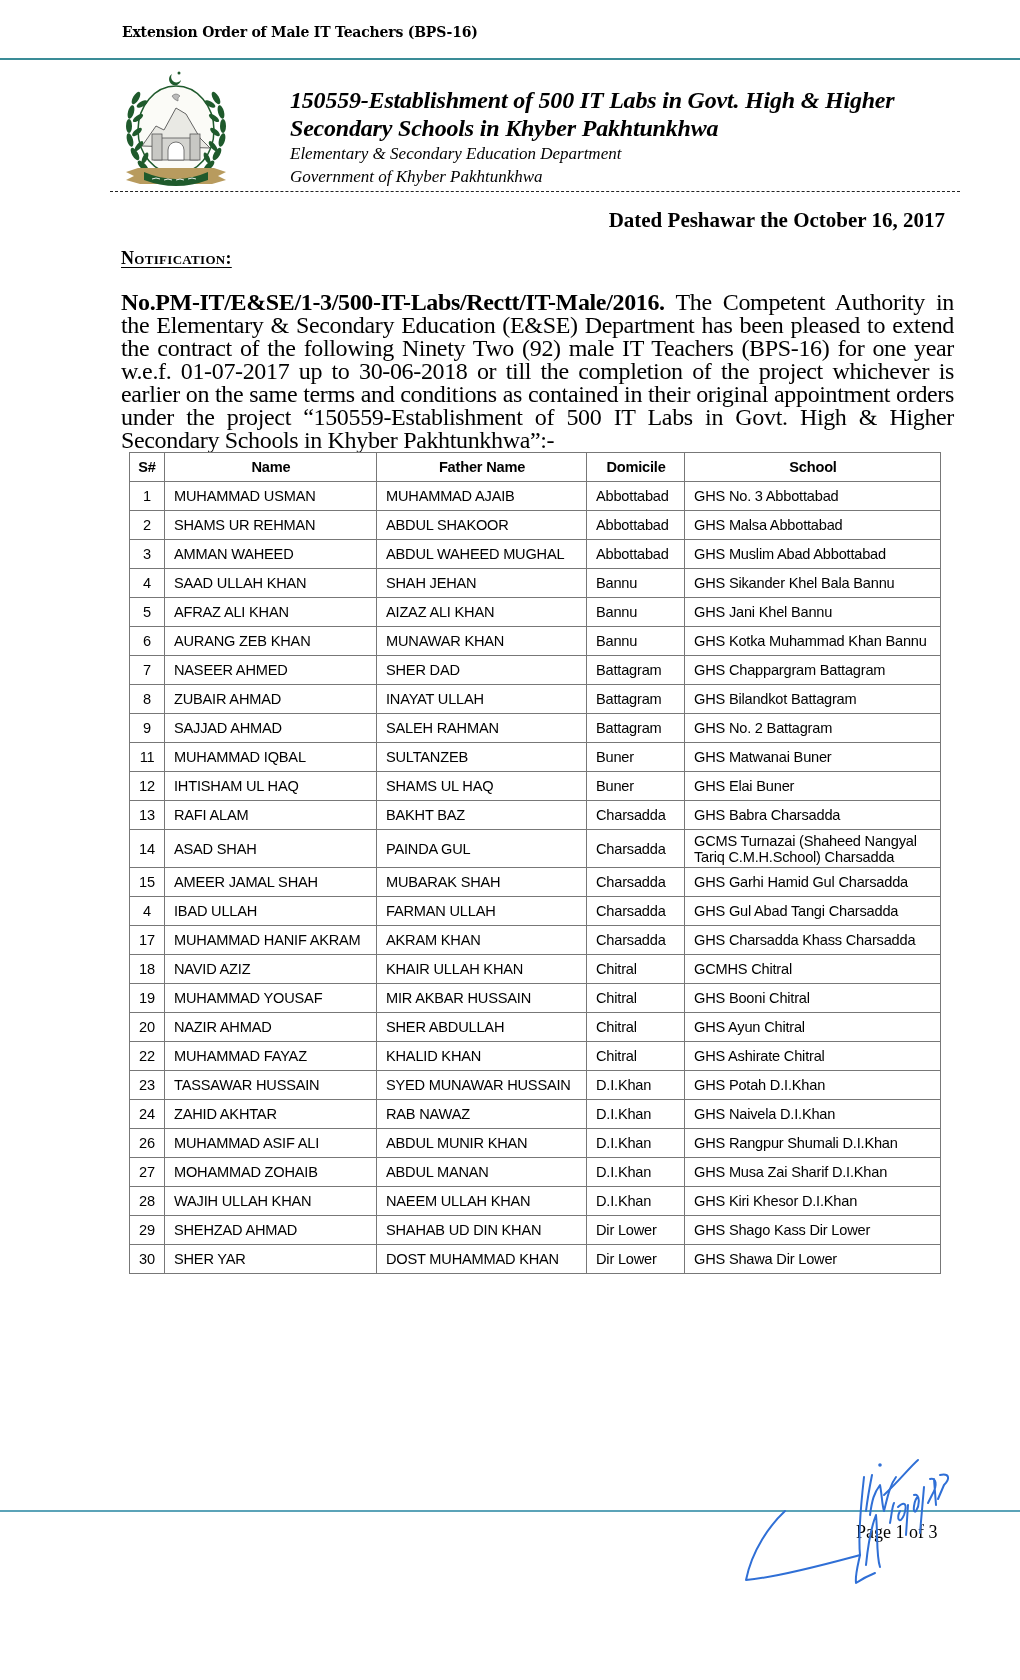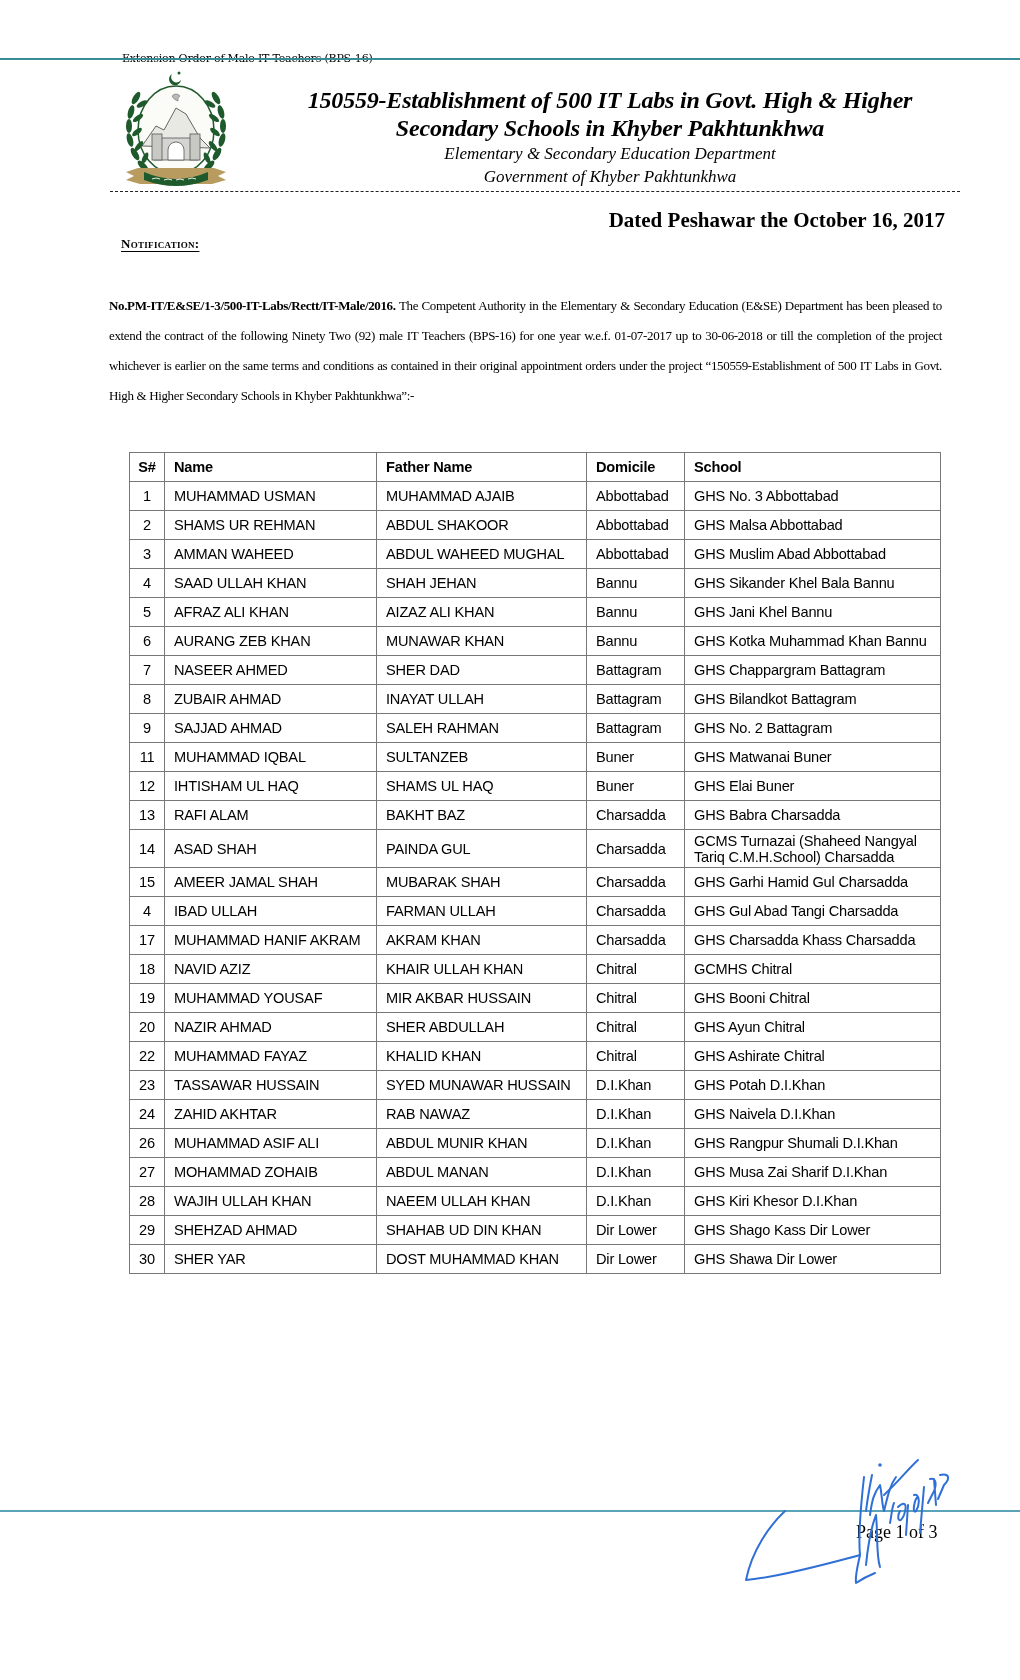--- a/index.html
+++ b/index.html
@@ -1,67 +1,67 @@
 <!DOCTYPE html>
 <html><head>
 <meta charset="utf-8">
 <style>
   html, body { margin: 0; padding: 0; background: #ffffff; }
   body { width: 1020px; height: 1680px; position: relative; overflow: hidden; color: #000; }
   .abs { position: absolute; }
 
   .running-head {
-    left: 122px; top: 52px;
-    font-family: "DejaVu Serif", serif; font-weight: normal; font-size: 11px;
+    left: 122px; top: 24px;
+    font-family: "DejaVu Serif", serif; font-weight: bold; font-size: 14px;
     letter-spacing: -0.2px; white-space: nowrap;
   }
   .head-rule { left: 0; top: 58px; width: 1020px; height: 0; border-top: 2px solid #3a8c97; }
 
   .logo { left: 122px; top: 68px; width: 108px; height: 124px; }
 
   .title-block {
-    left: 290px; top: 86px; width: 640px; text-align: center;
+    left: 290px; top: 86px; width: 640px; 
     font-family: "Liberation Serif", serif;
   }
   .title-line {
     font-weight: bold; font-style: italic; font-size: 24px; line-height: 28px; white-space: nowrap;
     letter-spacing: -0.2px;
   }
   .sub-line {
     font-style: italic; font-size: 17px; line-height: 23px; white-space: nowrap;
   }
   .dash-rule { left: 110px; top: 191px; width: 850px; border-top: 1.5px dashed #222; }
 
   .dated {
     right: 75px; top: 208px;
     font-family: Liberation Serif, serif; font-weight: bold; font-size: 21px; white-space: nowrap;
   }
   .notification {
-    left: 121px; top: 236px;
-    font-family: "Liberation Serif", serif; font-weight: bold; font-size: 13px;
+    left: 121px; top: 248px;
+    font-family: "Liberation Serif", serif; font-weight: bold; font-size: 18px;
     text-decoration: underline; text-underline-offset: 3px; letter-spacing: 0.3px;
     font-variant: small-caps;
   }
   .para {
-    left: 109px; top: 291px; width: 833px;
-    font-family: "Liberation Serif", serif; font-size: 13px; line-height: 30px;
+    left: 121px; top: 291px; width: 833px;
+    font-family: "Liberation Serif", serif; font-size: 24px; line-height: 23px;
     text-align: justify; letter-spacing: -0.35px;
   }
   .para b { font-weight: bold; }
 
   table.roster {
     position: absolute; left: 129px; top: 452px; width: 811px;
     border-collapse: collapse; table-layout: fixed;
     font-family: "Liberation Sans", sans-serif; font-size: 14.6px; letter-spacing: -0.2px;
   }
   table.roster th, table.roster td {
     border: 1.5px solid #777; padding: 0 8px 0 9px; height: 28px; line-height: 16px;
     text-align: left; vertical-align: middle; overflow: hidden;
   }
-  table.roster th { font-weight: bold; }
+  table.roster th { font-weight: bold; text-align: center; }
   table.roster td.sn, table.roster th.sn { text-align: center; padding: 0; }
   table.roster tr.tall td { height: 37px; }
   col.c-sn { width: 35px; }
   col.c-name { width: 212px; }
   col.c-father { width: 210px; }
   col.c-dom { width: 98px; }
   col.c-school { width: 256px; }
 
   .foot-rule { left: 0; top: 1510px; width: 1020px; border-top: 2px solid #5ba3b8; }
   .page-no {

